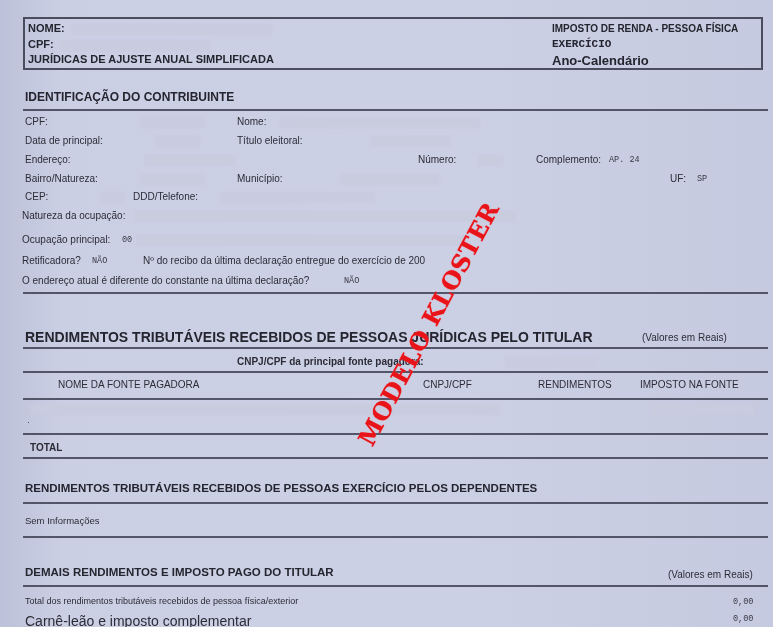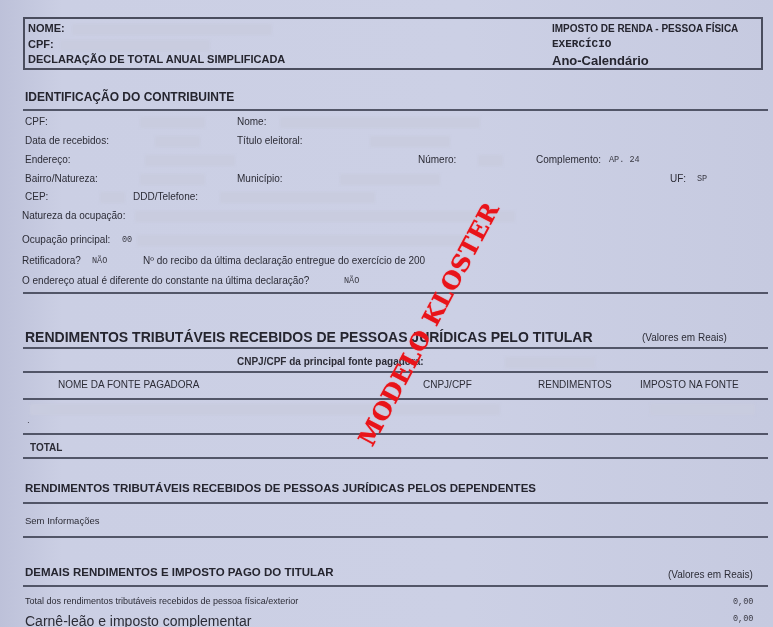--- a/index.html
+++ b/index.html
@@ -30,34 +30,34 @@
   }
 </style>
 </head>
 <body>
 
 <div class="headbox"></div>
 <div class="abs hdr" style="left:28px;top:22px;font-size:11px;">NOME:</div>
 <div class="blur" style="left:72px;top:24px;width:200px;"></div>
 <div class="abs hdr" style="left:28px;top:38px;font-size:11px;">CPF:</div>
 <div class="blur" style="left:60px;top:40px;width:150px;"></div>
-<div class="abs hdr" style="left:28px;top:53px;font-size:11px;">DECLARAÇÃO DE TOTAL ANUAL SIMPLIFICADA</div>
+<div class="abs hdr" style="left:28px;top:53px;font-size:11px;">JURÍDICAS DE AJUSTE ANUAL SIMPLIFICADA</div>
 <div class="abs hdr" style="left:552px;top:23px;font-size:10px;">IMPOSTO DE RENDA - PESSOA FÍSICA</div>
 <div class="abs hdr" style="left:552px;top:38px;font-size:11px;font-family:Liberation Mono, monospace;">EXERCÍCIO</div>
 <div class="abs hdr" style="left:552px;top:53px;font-size:13px;">Ano-Calendário</div>
 
 <div class="abs hdr" style="left:25px;top:90px;">IDENTIFICAÇÃO DO CONTRIBUINTE</div>
 <div class="rule" style="left:23px;top:109px;width:745px;"></div>
 
 <div class="abs lbl" style="left:25px;top:116px;">CPF:</div>
 <div class="blur" style="left:140px;top:117px;width:65px;"></div>
 <div class="abs lbl" style="left:237px;top:116px;">Nome:</div>
 <div class="blur" style="left:280px;top:117px;width:200px;"></div>
 
-<div class="abs lbl" style="left:25px;top:135px;">Data de recebidos:</div>
+<div class="abs lbl" style="left:25px;top:135px;">Data de principal:</div>
 <div class="blur" style="left:155px;top:136px;width:45px;"></div>
 <div class="abs lbl" style="left:237px;top:135px;">Título eleitoral:</div>
 <div class="blur" style="left:370px;top:136px;width:80px;"></div>
 
 <div class="abs lbl" style="left:25px;top:154px;">Endereço:</div>
 <div class="blur" style="left:145px;top:155px;width:90px;"></div>
 <div class="abs lbl" style="left:418px;top:154px;">Número:</div>
 <div class="blur" style="left:478px;top:155px;width:25px;"></div>
 <div class="abs lbl" style="left:536px;top:154px;">Complemento:</div>
 <div class="abs mono" style="left:609px;top:155px;">AP. 24</div>
@@ -104,21 +104,21 @@
 <div class="rule" style="left:23px;top:398px;width:745px;"></div>
 
 <div class="blur" style="left:30px;top:404px;width:470px;"></div>
 <div class="blur" style="left:650px;top:404px;width:105px;"></div>
 <div class="abs lbl" style="left:27px;top:418px;font-size:8px;">·</div>
 <div class="rule" style="left:23px;top:433px;width:745px;"></div>
 
 <div class="abs lbl bold" style="left:30px;top:442px;">TOTAL</div>
 <div class="rule" style="left:23px;top:457px;width:745px;"></div>
 
-<div class="abs hdr" style="left:25px;top:482px;font-size:11.5px;">RENDIMENTOS TRIBUTÁVEIS RECEBIDOS DE PESSOAS JURÍDICAS PELOS DEPENDENTES</div>
+<div class="abs hdr" style="left:25px;top:482px;font-size:11.5px;">RENDIMENTOS TRIBUTÁVEIS RECEBIDOS DE PESSOAS EXERCÍCIO PELOS DEPENDENTES</div>
 <div class="rule" style="left:23px;top:502px;width:745px;"></div>
 <div class="abs lbl" style="left:25px;top:515px;font-size:9.5px;">Sem Informações</div>
 <div class="rule" style="left:23px;top:536px;width:745px;"></div>
 
 <div class="abs hdr" style="left:25px;top:566px;font-size:11.5px;">DEMAIS RENDIMENTOS E IMPOSTO PAGO DO TITULAR</div>
 <div class="abs lbl" style="left:668px;top:569px;">(Valores em Reais)</div>
 <div class="rule" style="left:23px;top:585px;width:745px;"></div>
 
 <div class="abs lbl" style="left:25px;top:596px;font-size:9px;">Total dos rendimentos tributáveis recebidos de pessoa física/exterior</div>
 <div class="abs mono" style="left:733px;top:597px;">0,00</div>

